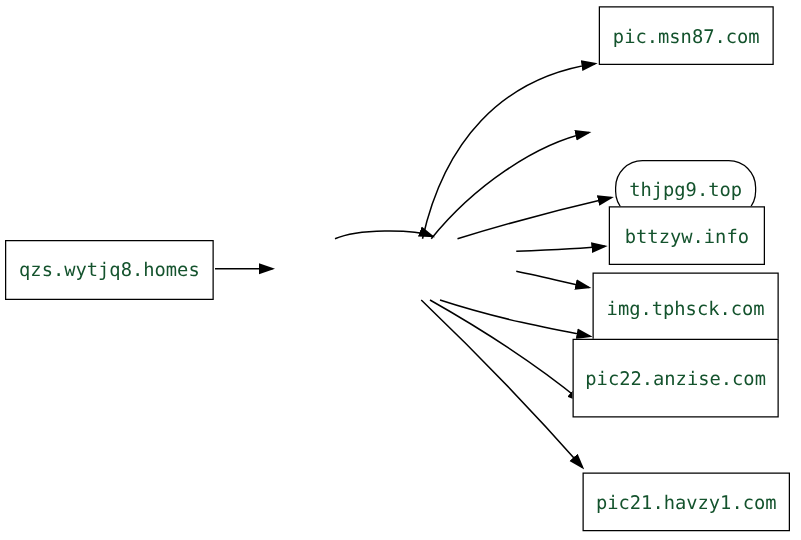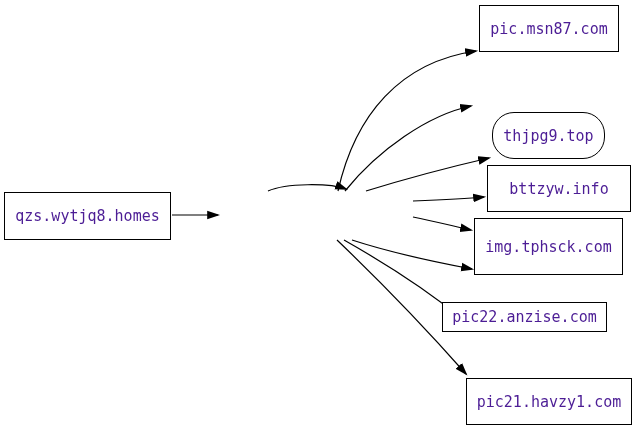--- a/index.html
+++ b/index.html
@@ -29,21 +29,21 @@
   }
   .node {
     position: absolute;
     box-sizing: border-box;
     background: #ffffff;
     border: 1.5px solid #000000;
     display: flex;
     align-items: center;
     justify-content: center;
     font-size: 15px;
-    color: #4c1d95;
+    color: #14532d;
     white-space: nowrap;
   }
 </style>
 </head>
 <body>
 
 <div id="canvas">
 
   <svg id="edge-layer" viewBox="0 0 641 432" xmlns="http://www.w3.org/2000/svg">
     <defs>
@@ -66,33 +66,33 @@
   <div class="node" style="left:4px; top:192px; width:167px; height:48px;">
     <span>qzs.wytjq8.homes</span>
   </div>
 
 
   <div class="node" style="left:479px; top:5px; width:140px; height:47px;">
     <span>pic.msn87.com</span>
   </div>
 
 
-  <div class="node" style="left:492px; top:112px; width:113px; height:47px;border-radius:22px;">
+  <div class="node" style="left:492px; top:128px; width:113px; height:47px;border-radius:22px;">
     <span>thjpg9.top</span>
   </div>
 
-  <div class="node" style="left:487px; top:165px; width:144px; height:47px;">
+  <div class="node" style="left:487px; top:165px; width:125px; height:47px;">
     <span>bttzyw.info</span>
   </div>
 
   <div class="node" style="left:474px; top:218px; width:149px; height:57px;">
     <span>img.tphsck.com</span>
   </div>
 
-  <div class="node" style="left:442px; top:271px; width:165px; height:30px;margin-top:31px;">
+  <div class="node" style="left:458px; top:271px; width:165px; height:63px;">
     <span>pic22.anzise.com</span>
   </div>
 
 
   <div class="node" style="left:466px; top:378px; width:166px; height:47px;">
     <span>pic21.havzy1.com</span>
   </div>
 
 </div>
 

